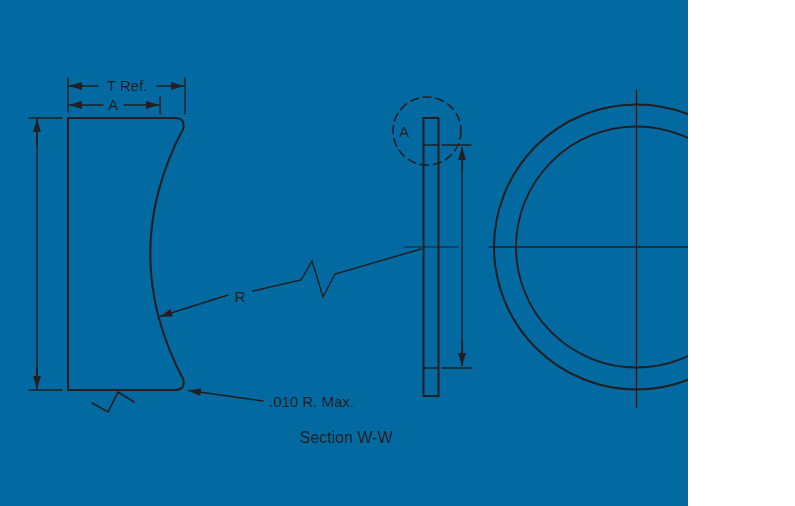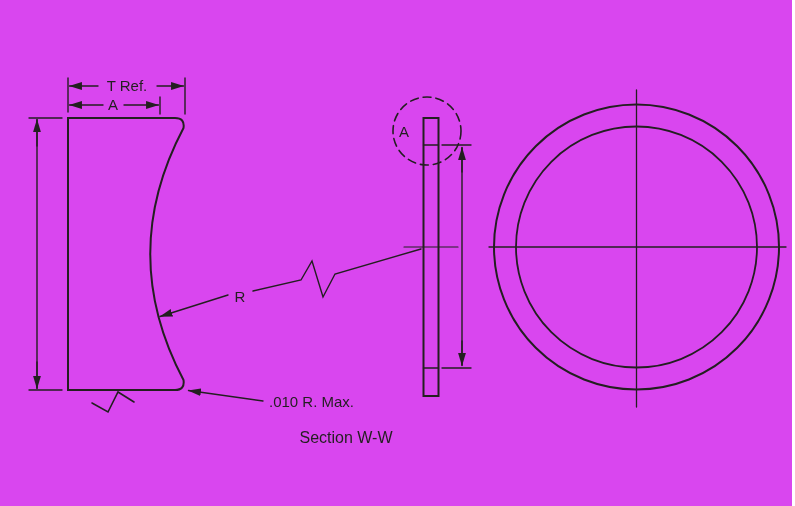--- a/index.html
+++ b/index.html
@@ -1,16 +1,16 @@
 <!DOCTYPE html>
 <html><head>
 <meta charset="utf-8">
 <style>
   html,body{margin:0;padding:0;background:#ffffff;}
-  .canvas{position:relative;width:792px;height:506px;background:#d946ef;overflow:hidden;text-align:center;}
+  .canvas{position:relative;width:688px;height:506px;background:#0369a1;overflow:hidden;text-align:center;}
   svg{display:block;}
   svg text{font-family:"Liberation Sans","DejaVu Sans",sans-serif;font-size:15px;fill:#231f20;stroke:none;}
   svg text.caption{font-size:16px;}
   .arrowhead{fill:#231f20;stroke:none;}
 </style>
 </head>
 <body>
 
 <div class="canvas">
 <svg width="795" height="506" viewBox="0 0 795 506">

